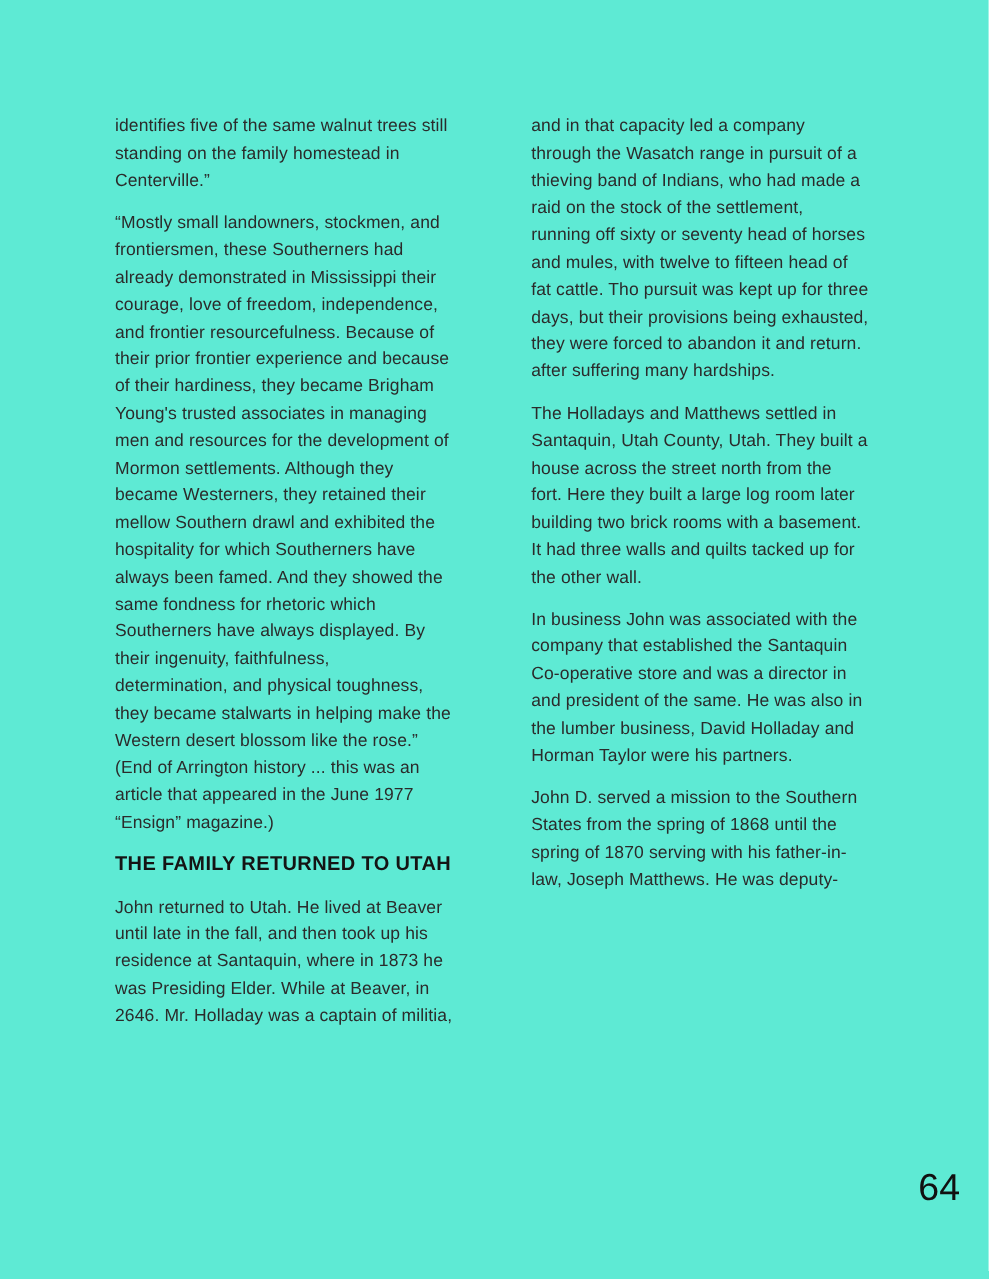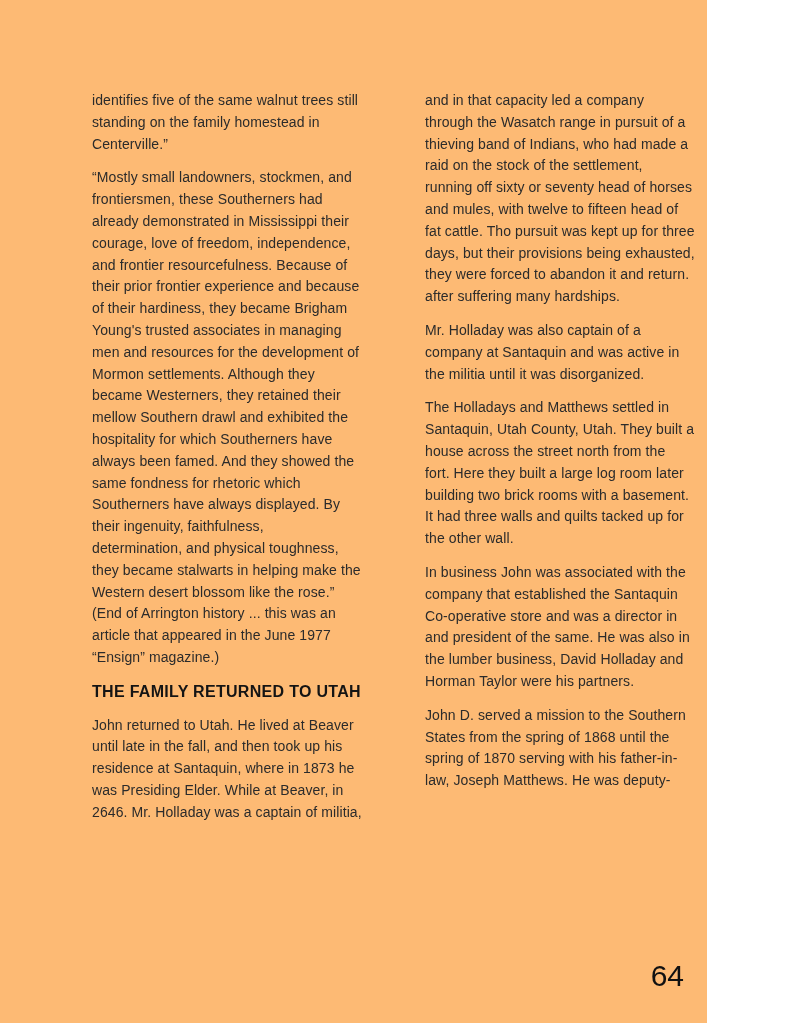--- a/index.html
+++ b/index.html
@@ -2,23 +2,23 @@
 <html><head>
 <meta charset="utf-8">
 <style>
   html, body {
     margin: 0;
     padding: 0;
     background: #ffffff;
   }
   .page {
     position: relative;
-    width: 707px;
+    width: 791px;
     height: 1023px;
-    background: #fdba74;
+    background: #5eead4;
     overflow: hidden;
     font-family: "Liberation Sans", sans-serif;
   }
   .column {
     position: absolute;
     top: 90px;
     width: 330px;
   }
   .column-left  { left: 92px; }
   .column-right { left: 425px; }
@@ -40,21 +40,20 @@
     white-space: pre-line;
   }
   .page-number {
     position: absolute;
     top: 934px;
     right: 23px;
     font-size: 30px;
     line-height: 34px;
     color: #111111;
     font-weight: 400;
-    margin-top: 25px;
   }
 </style>
 </head>
 <body>
 
 <div class="page">
   <div class="column column-left">
       <p>identifies five of the same walnut trees still
 standing on the family homestead in
 Centerville.”</p>
@@ -92,23 +91,20 @@
       <p>and in that capacity led a company
 through the Wasatch range in pursuit of a
 thieving band of Indians, who had made a
 raid on the stock of the settlement,
 running off sixty or seventy head of horses
 and mules, with twelve to fifteen head of
 fat cattle. Tho pursuit was kept up for three
 days, but their provisions being exhausted,
 they were forced to abandon it and return.
 after suffering many hardships.</p>
-      <p>Mr. Holladay was also captain of a
-company at Santaquin and was active in
-the militia until it was disorganized.</p>
       <p>The Holladays and Matthews settled in
 Santaquin, Utah County, Utah. They built a
 house across the street north from the
 fort.  Here they built a large log room later
 building two brick rooms with a basement.
 It had three walls and quilts tacked up for
 the other wall.</p>
       <p>In business John was associated with the
 company that established the Santaquin
 Co-operative store and was a director in

